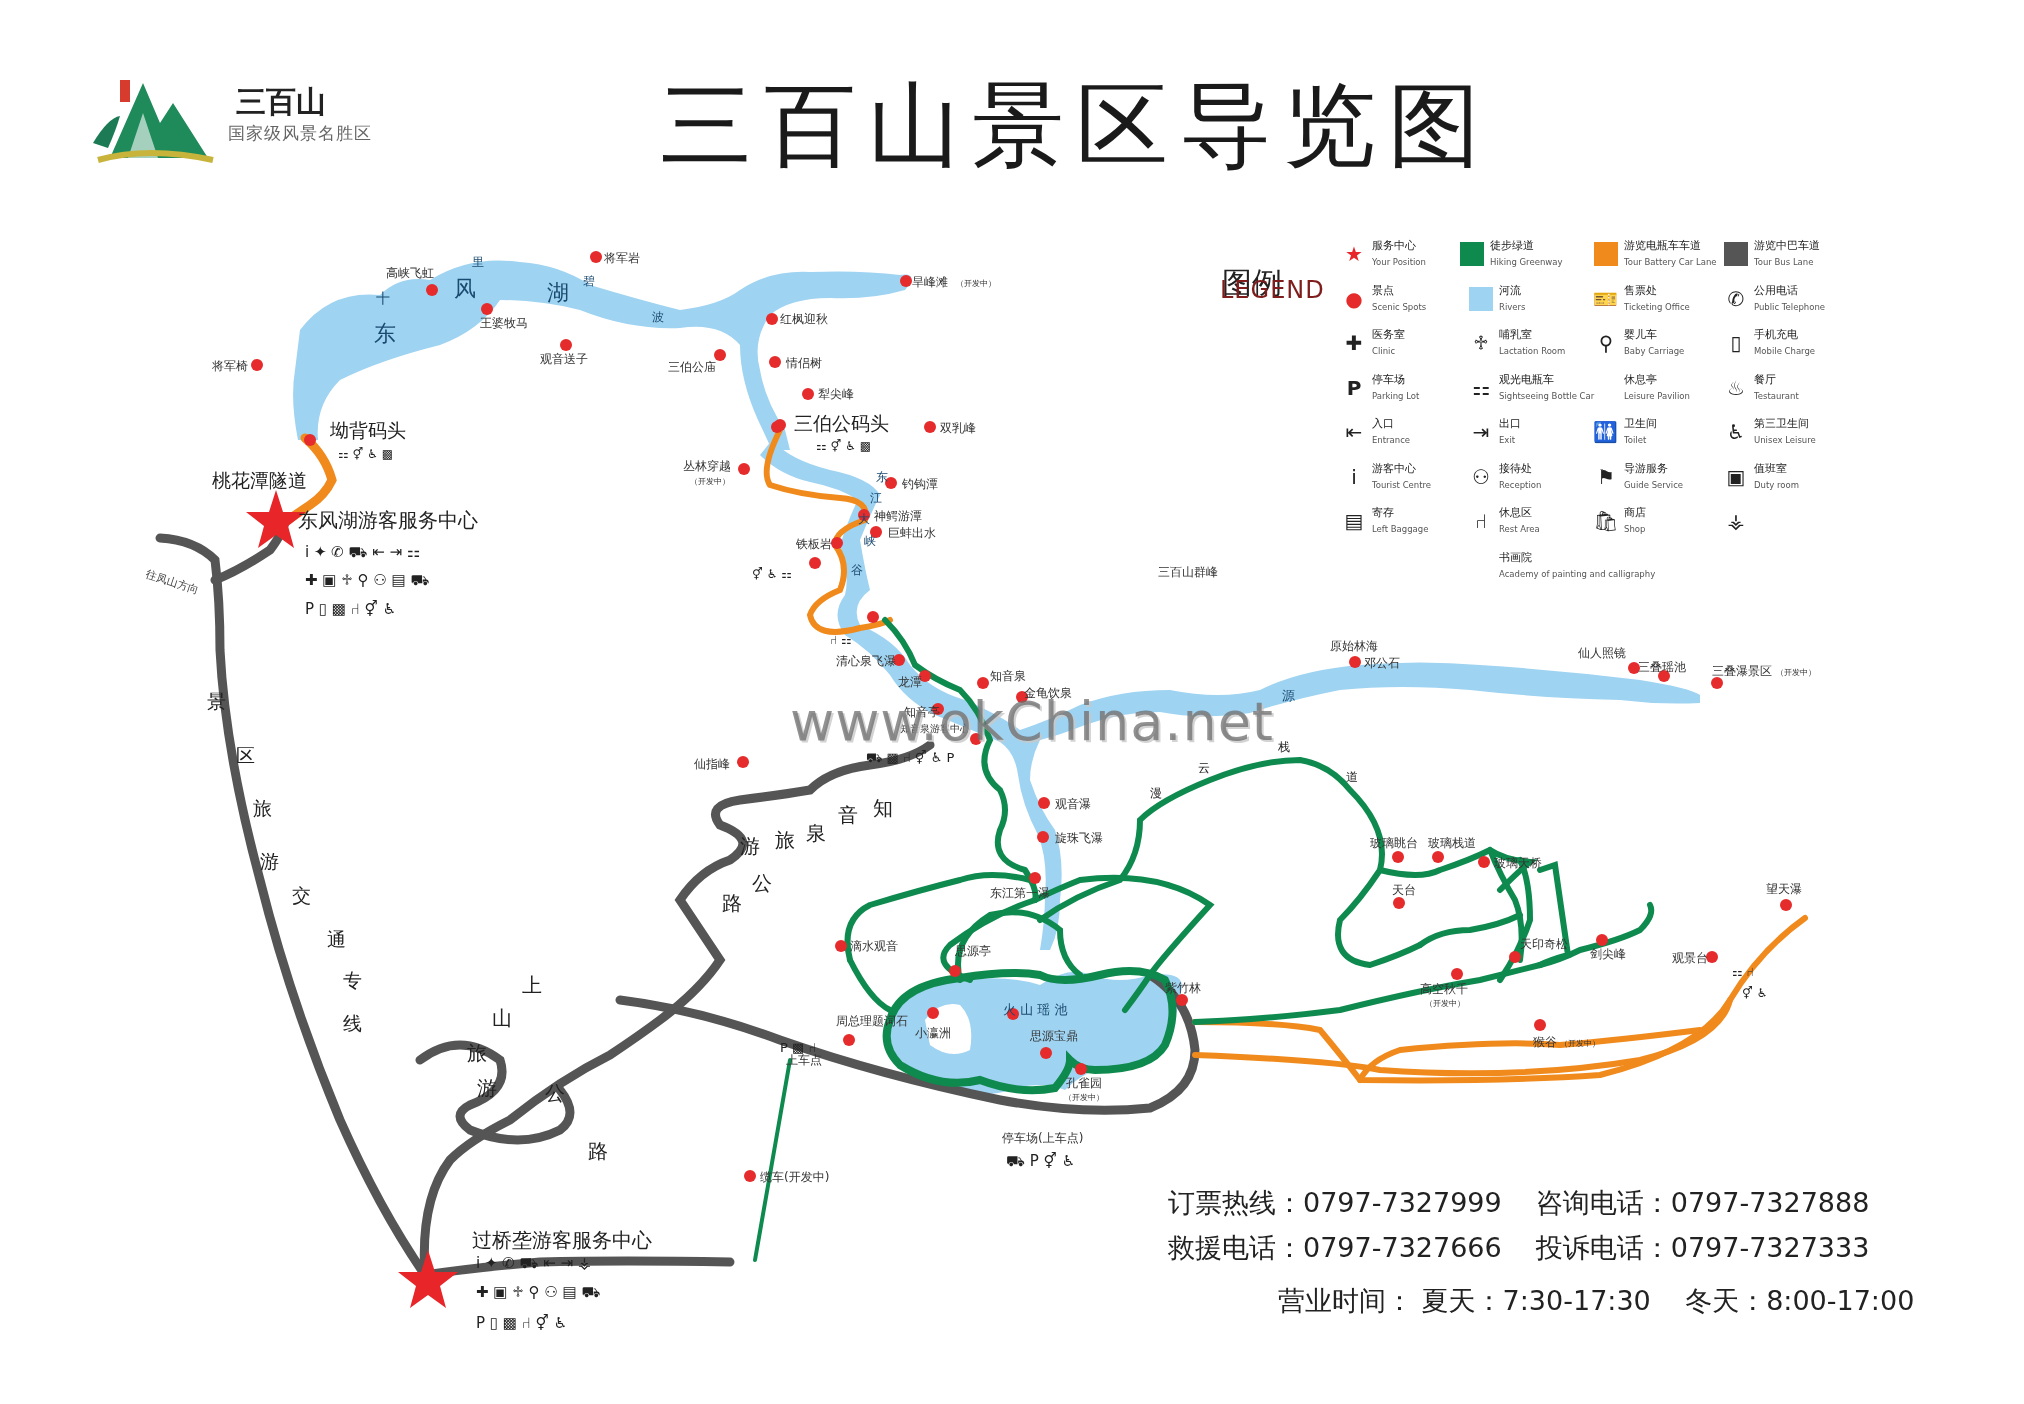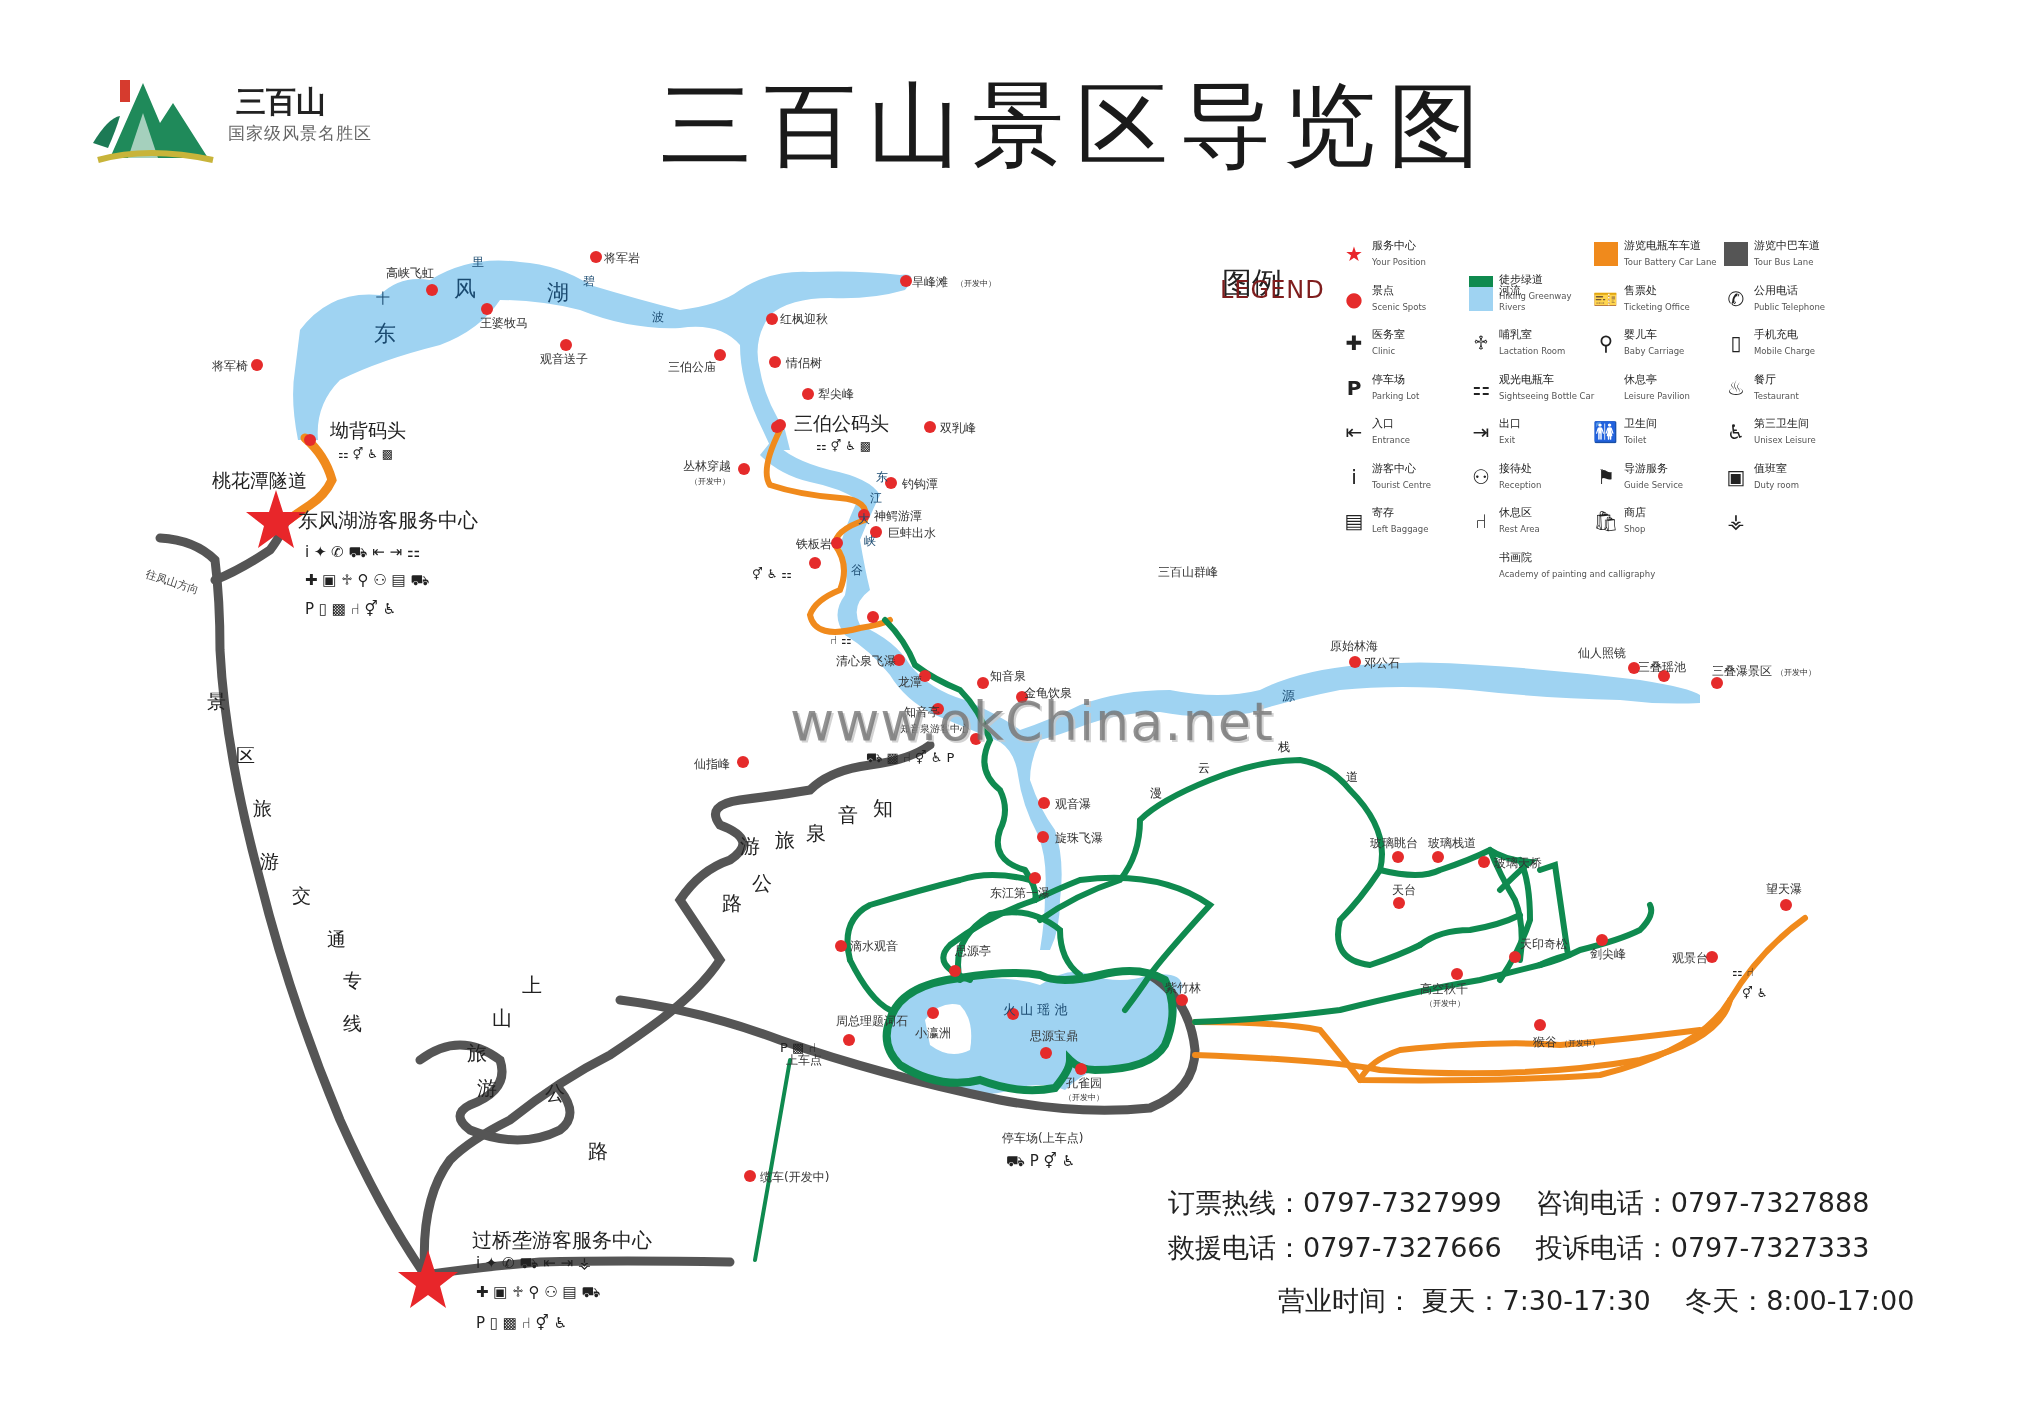--- a/index.html
+++ b/index.html
@@ -297,21 +297,21 @@
   <div class="watermark">www.okChina.net</div>
 
   <div class="legend-title">图例</div>
   <div class="legend-title-en">LEGEND</div>
   <div class="legend" id="legend">
       <div class="lg-item" style="left: 0px; top: 0px;">
         <div class="lg-icon" style="color: rgb(232, 38, 42);">★</div>
         <div class="lg-cn">服务中心</div>
         <div class="lg-en">Your Position</div>
       </div>
-      <div class="lg-item" style="left: 127px; top: 0px; margin-top: 34px;">
+      <div class="lg-item" style="left: 118px; top: 0px;">
         <div class="lg-icon">
           <div class="swatch" style="background: rgb(15, 138, 79);"></div>
         </div>
         <div class="lg-cn">徒步绿道</div>
         <div class="lg-en">Hiking Greenway</div>
       </div>
       <div class="lg-item" style="left: 252px; top: 0px;">
         <div class="lg-icon">
           <div class="swatch" style="background: rgb(240, 138, 28);"></div>
         </div>

